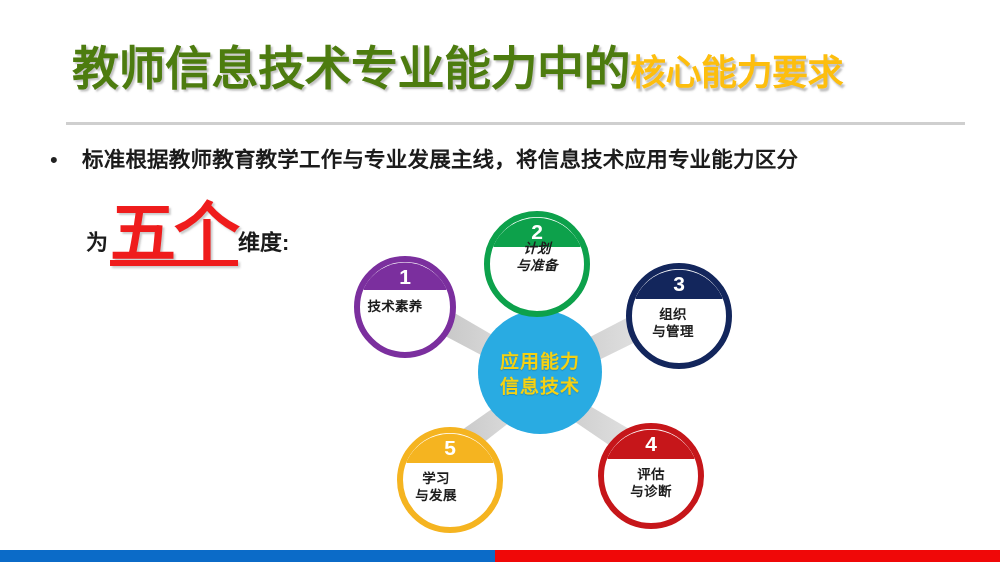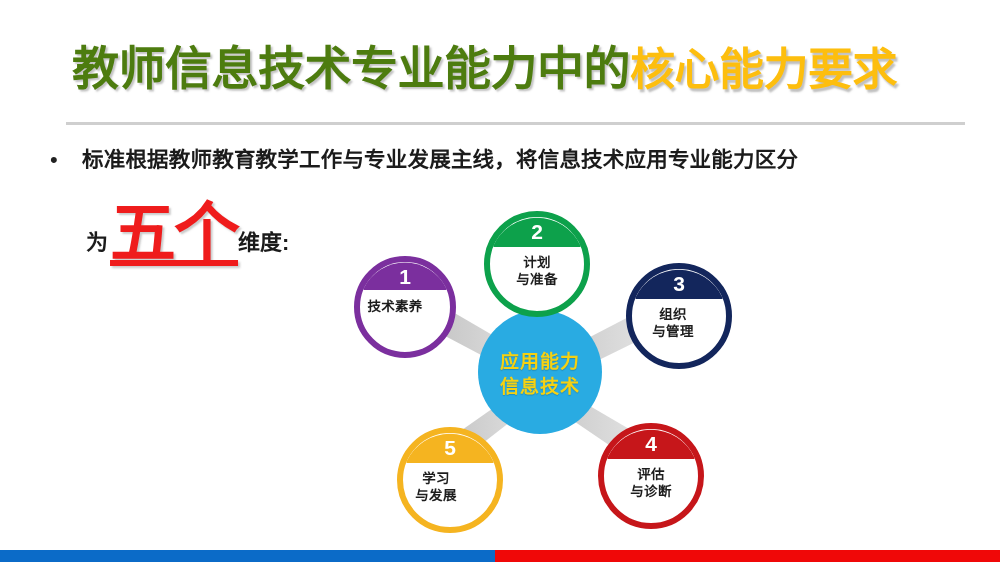--- a/index.html
+++ b/index.html
@@ -35,21 +35,21 @@
     font-weight: 700;
     letter-spacing: -0.5px;
     font-family: "Liberation Sans", "DejaVu Sans", sans-serif;
   }
   .title-main {
     color: #4d7c0f;
     text-shadow: 2px 2px 2px rgba(120,120,120,0.45);
   }
   .title-accent {
     color: #FDBE0E;
-    font-size: 45px;
+    font-size: 36px;
     text-shadow: 2px 3px 2px rgba(140,140,140,0.55);
   }
 
   
   .divider {
     position: absolute;
     left: 66px;
     top: 122px;
     width: 899px;
     height: 3px;
@@ -266,21 +266,21 @@
         <div>应用能力</div>
         <div>信息技术</div>
       </div>
 
       <div class="node-num" style="left:45px; top:70px; width:60px;">1</div>
       <div class="node-label" style="left:25px; top:102px; width:80px;">
         <div>技术素养</div>
       </div>
 
       <div class="node-num" style="left:177px; top:25px; width:60px;">2</div>
-      <div class="node-label" style="left:157px; top:58px; width:100px;">
+      <div class="node-label" style="left:157px; top:44px; width:100px;font-style:italic;">
         <div>计划</div>
         <div>与准备</div>
       </div>
 
       <div class="node-num" style="left:319px; top:77px; width:60px;">3</div>
       <div class="node-label" style="left:293px; top:110px; width:100px;">
         <div>组织</div>
         <div>与管理</div>
       </div>
 

